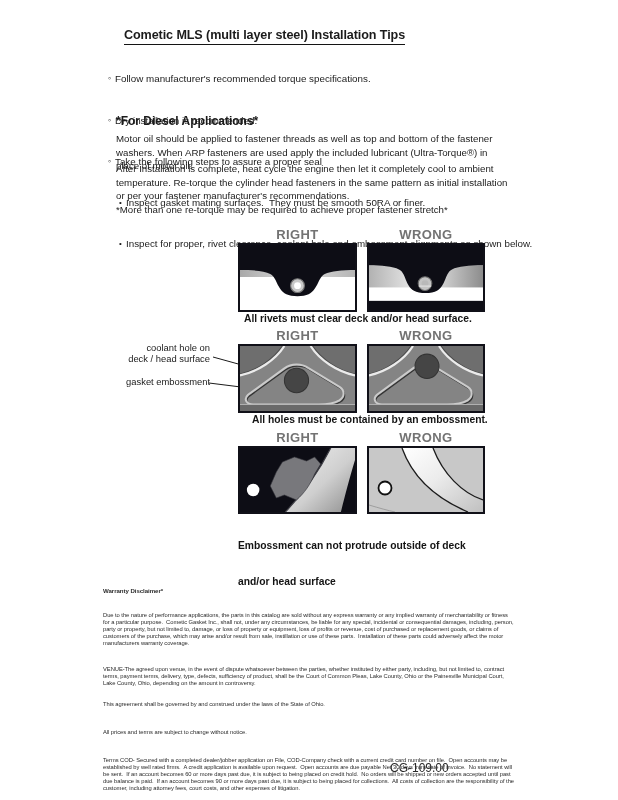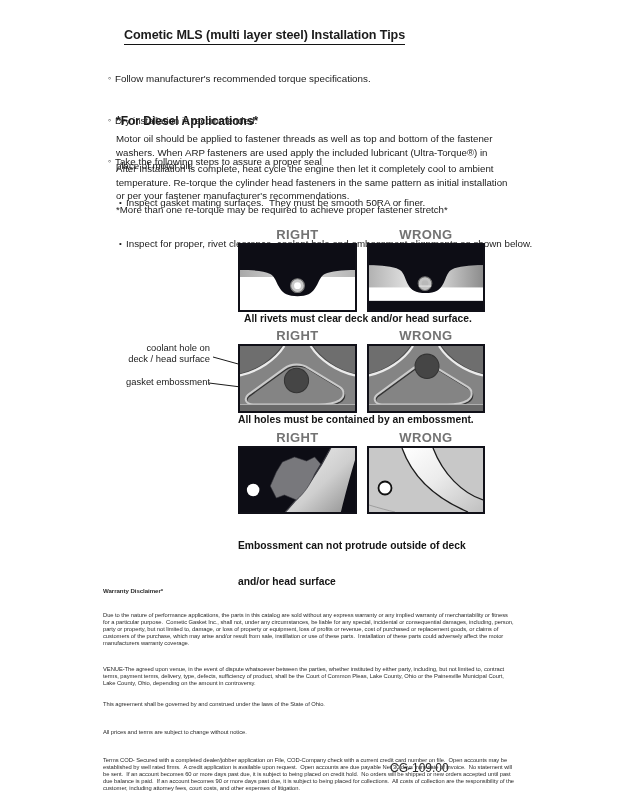--- a/index.html
+++ b/index.html
@@ -154,21 +154,21 @@
     <path d="M44,0 C35,14 18,25 0,29" stroke="#ebebeb" stroke-width="2.2" fill="none"></path>
     <path d="M70,0 C79,14 96,25 114,29" stroke="#ebebeb" stroke-width="2.2" fill="none"></path>
     <path d="M13,57.5 C6,57.5 3.5,52 8,48 L44,22 C51,17 61,17 67.5,21.5 L99,40.5 C104,44 104,50 98.5,53.5 C93.5,56.5 86,57.5 78,57.5 Z" transform="translate(1,1.6)" stroke="#353535" stroke-width="1.3" fill="none"></path>
     <path d="M13,57.5 C6,57.5 3.5,52 8,48 L44,22 C51,17 61,17 67.5,21.5 L99,40.5 C104,44 104,50 98.5,53.5 C93.5,56.5 86,57.5 78,57.5 Z" stroke="#cbcbcb" stroke-width="2" fill="none"></path>
     <circle cx="58" cy="20" r="12" fill="#454545" stroke="#333333" stroke-width="1"></circle>
     <rect y="57.2" width="114" height="0.9" fill="#bdbdbd"></rect>
     <rect y="58" width="114" height="6" fill="#696969"></rect>
   </svg>
 </div>
 
-<div class="abs dg-caption" style="left:238px;top:414px;">All holes must be contained by an embossment.</div>
+<div class="abs dg-caption" style="left:252px;top:414px;">All holes must be contained by an embossment.</div>
 
 <div class="abs dg-label" style="left:238px;top:430px;width:119px;">RIGHT</div>
 <div class="abs dg-label" style="left:367px;top:430px;width:118px;">WRONG</div>
 
 <div class="panel" style="left:238px;top:446px;width:119px;height:68px;">
   <svg viewBox="0 0 114 64" preserveAspectRatio="none">
     <defs>
       <linearGradient id="gb3r" x1="0" y1="0" x2="1" y2="1">
         <stop offset="0" stop-color="#f0f0f0"></stop>
           <stop offset="0.55" stop-color="#cfcfcf"></stop>

